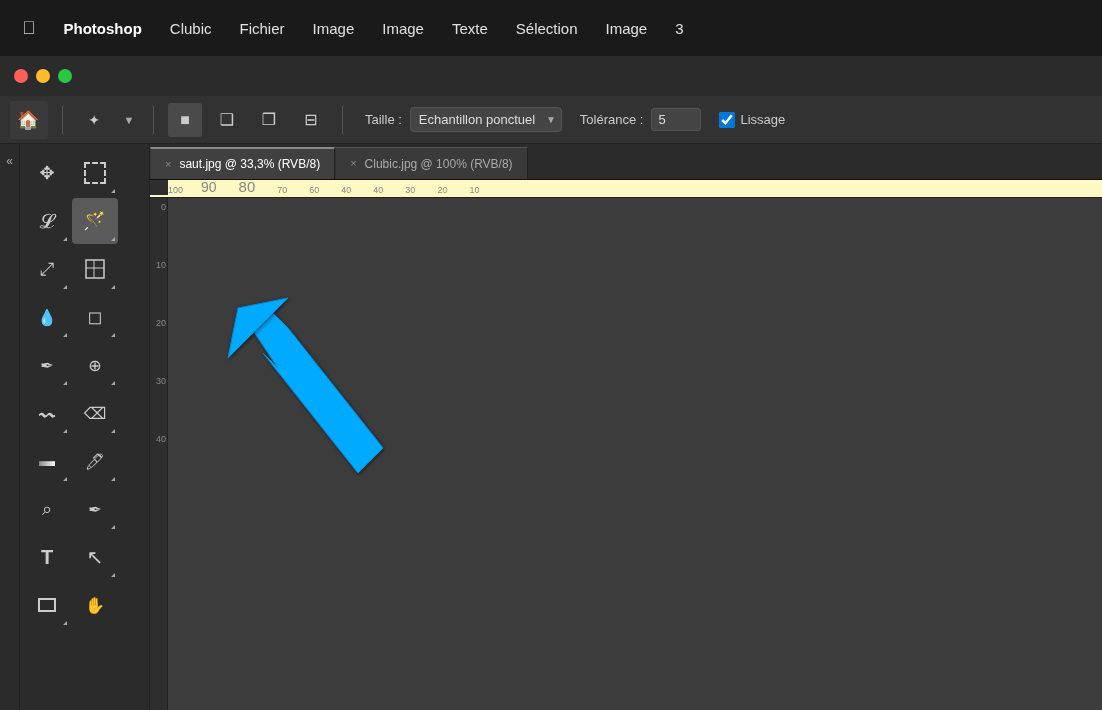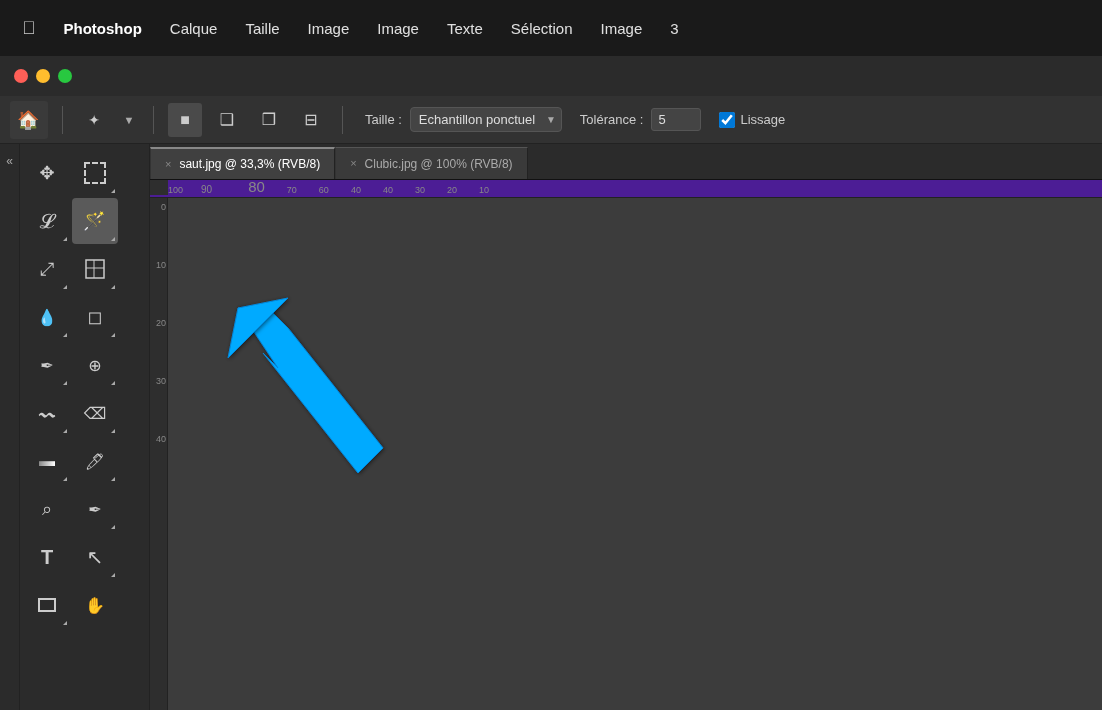--- a/index.html
+++ b/index.html
@@ -279,21 +279,21 @@
 
     
     .ruler-area {
       display: flex;
       flex-direction: column;
       flex: 1;
       overflow: hidden;
     }
     .ruler-h {
       height: 18px;
-      background: #4c1d95;
+      background: #fef9c3;
       border-bottom: 1px solid #222;
       position: relative;
       overflow: hidden;
       display: flex;
       align-items: flex-start;
       padding-bottom: 2px;
     }
     .ruler-h-inner {
       display: flex;
       align-items: flex-end;
@@ -334,22 +334,22 @@
       pointer-events: none;
       z-index: 10;
     }
   </style>
 </head>
 <body>
 
 <div class="menu-bar">
   <span class="apple-logo"></span>
   <span class="menu-item active">Photoshop</span>
-  <span class="menu-item">Calque</span>
-  <span class="menu-item">Taille</span>
+  <span class="menu-item">Clubic</span>
+  <span class="menu-item">Fichier</span>
   <span class="menu-item">Image</span>
   <span class="menu-item">Image</span>
   <span class="menu-item">Texte</span>
   <span class="menu-item">Sélection</span>
   <span class="menu-item">Image</span>
   <span class="menu-item">3</span>
 </div>
 
 <div class="traffic-lights">
   <button class="tl-btn tl-red"></button>
@@ -537,21 +537,21 @@
         <span class="tab-name">Clubic.jpg @ 100% (RVB/8)</span>
       </div>
     </div>
 
     <div class="ruler-area">
 
       <div class="ruler-h">
         <div style="width:18px;min-width:18px;height:100%;background:#2e2e2e;"></div>
         <div class="ruler-h-inner">
           <span style="font-size:9px;color:#888;margin-right:18px;">100</span>
-          <span style="font-size:10px;color:#888;margin-right:36px;">90</span>
+          <span style="font-size:14px;color:#888;margin-right:22px;">90</span>
           <span style="font-size:15px;color:#888;margin-right:22px;">80</span>
           <span style="font-size:9px;color:#888;margin-right:22px;">70</span>
           <span style="font-size:9px;color:#888;margin-right:22px;">60</span>
           <span style="font-size:9px;color:#888;margin-right:22px;">40</span>
           <span style="font-size:9px;color:#888;margin-right:22px;">40</span>
           <span style="font-size:9px;color:#888;margin-right:22px;">30</span>
           <span style="font-size:9px;color:#888;margin-right:22px;">20</span>
           <span style="font-size:9px;color:#888;margin-right:22px;">10</span>
         </div>
       </div>

